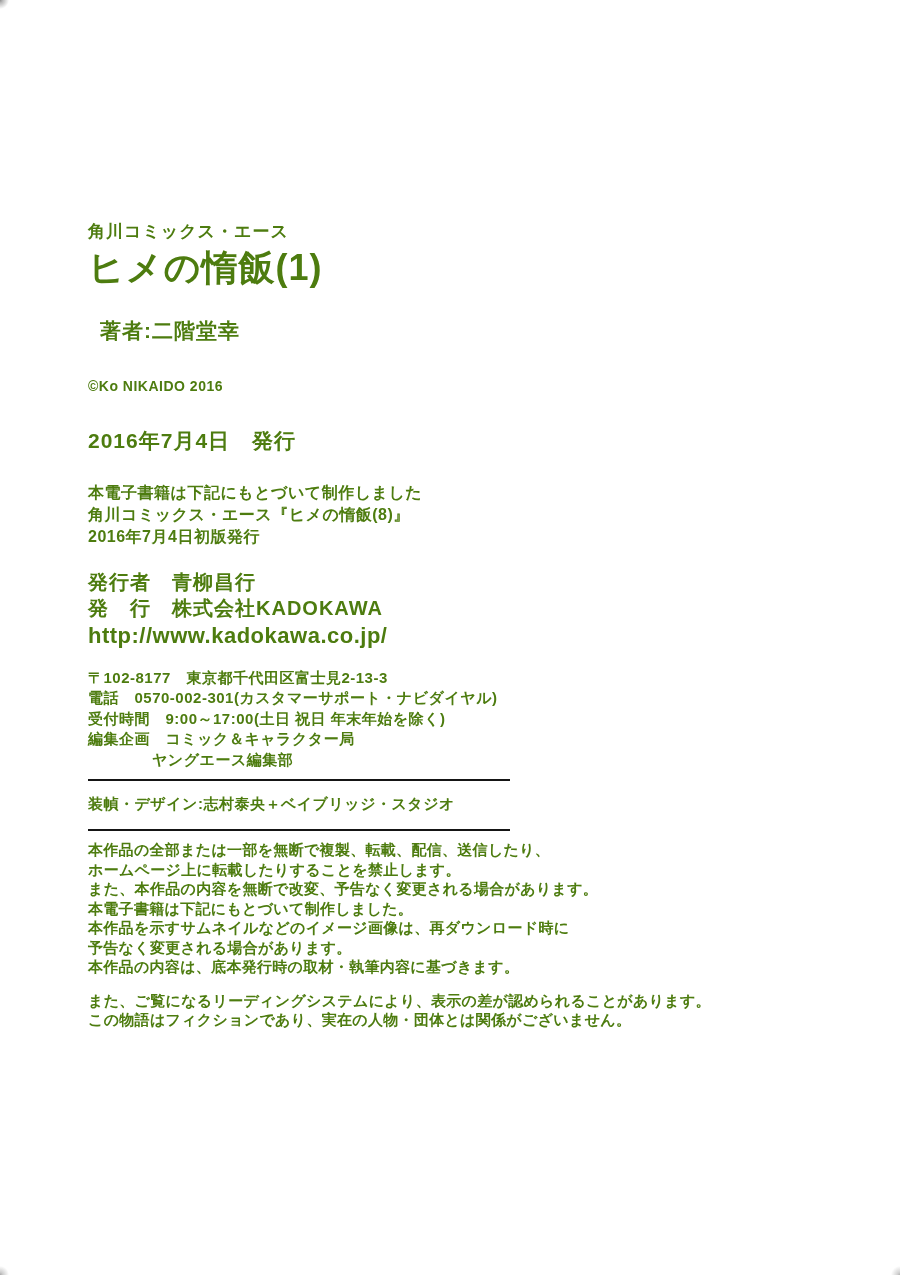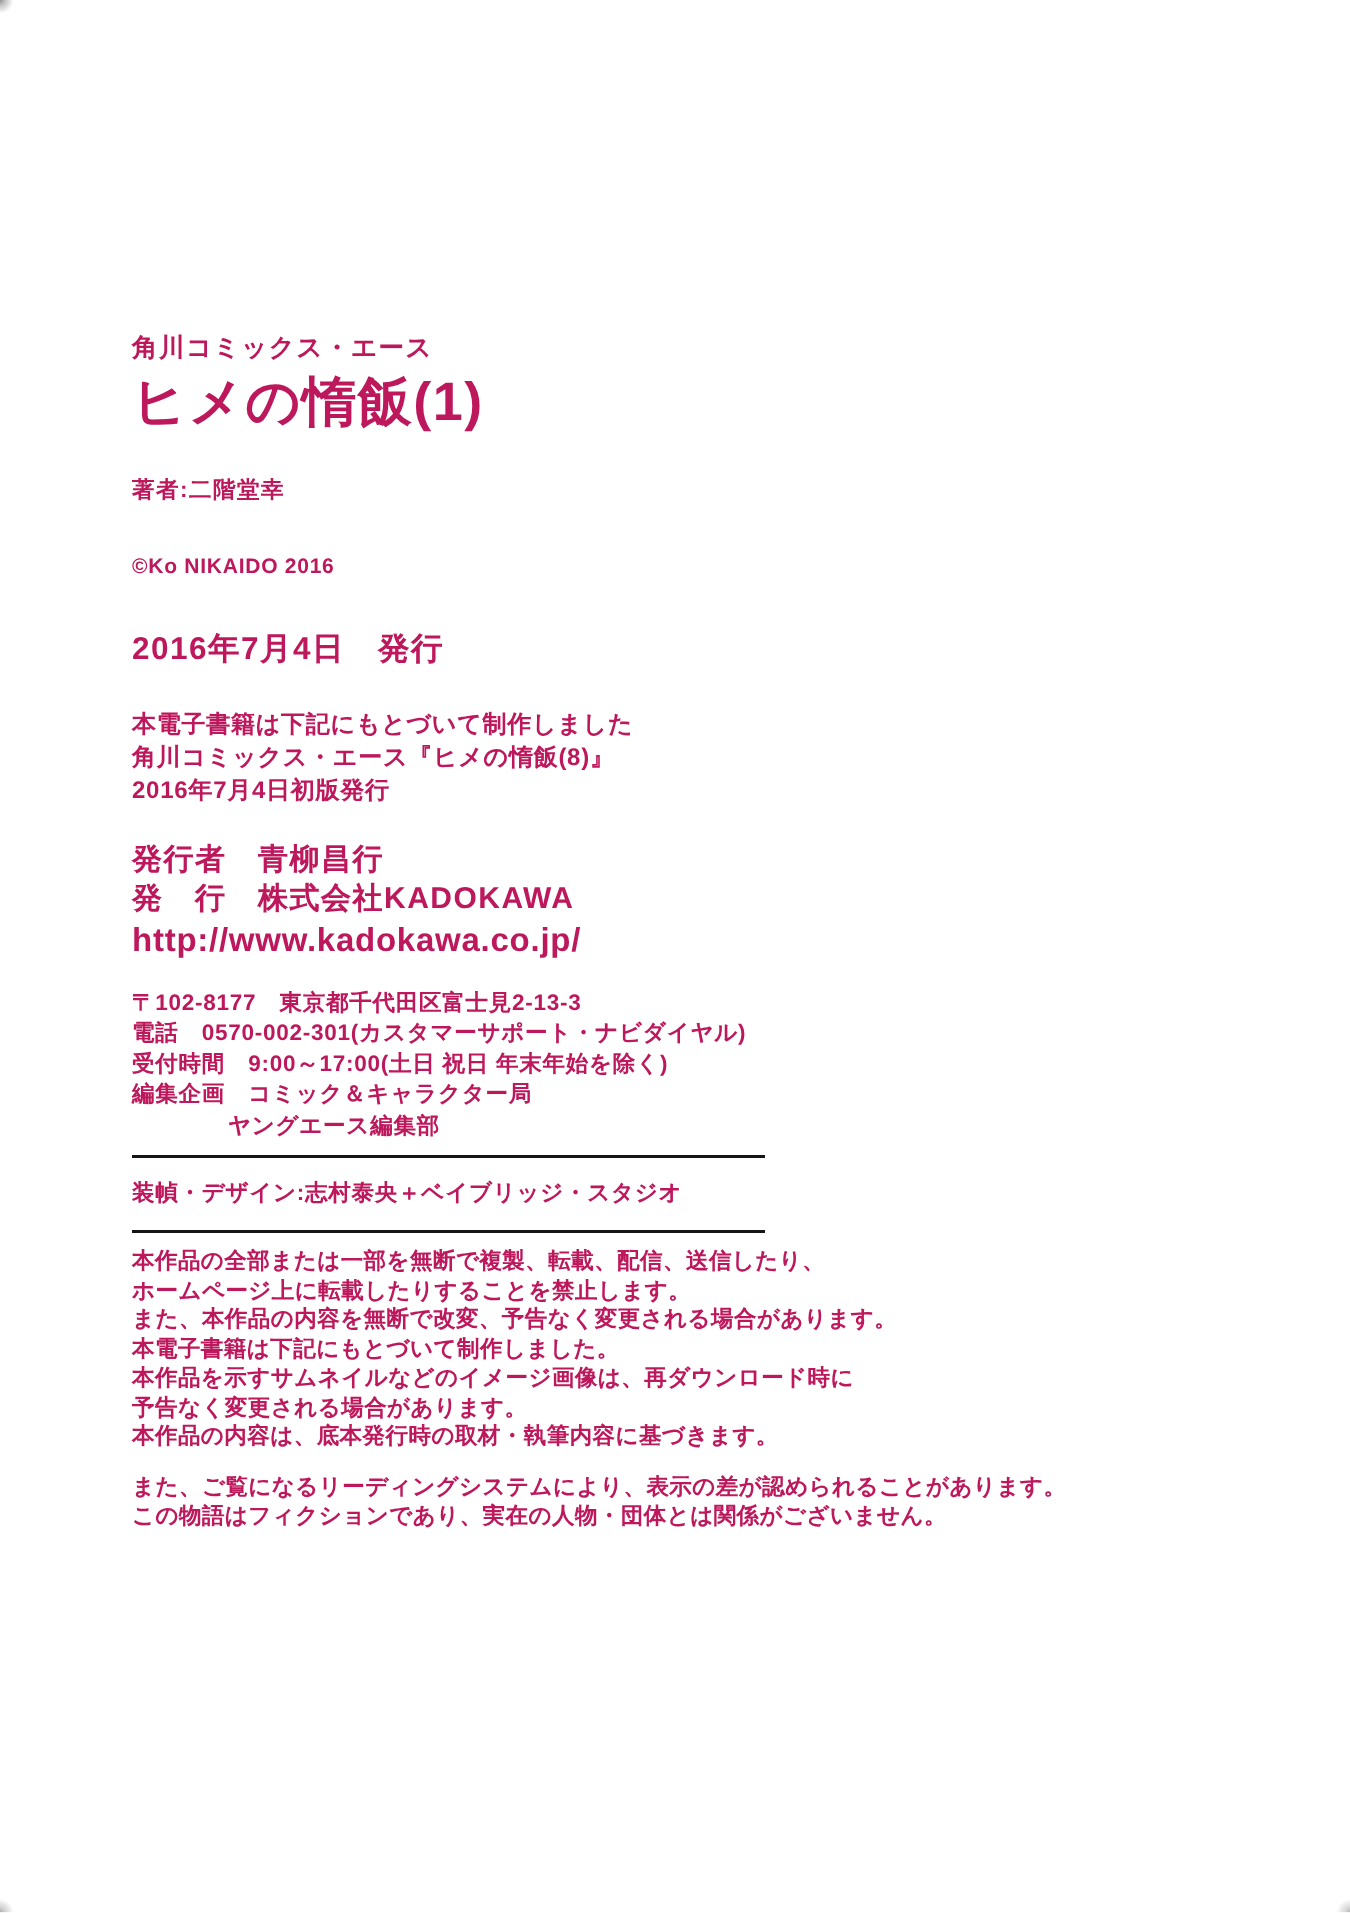--- a/index.html
+++ b/index.html
@@ -1,35 +1,35 @@
 <!DOCTYPE html>
 <html><head>
 <meta charset="utf-8">
 <style>
   html,body{margin:0;padding:0;background:#ffffff;}
   .page{
     position:relative;
     width:900px;height:1275px;
     background:#ffffff;
     overflow:hidden;
-    color:#be185d;
+    color:#4d7c0f;
     font-family:"Liberation Sans","DejaVu Sans",sans-serif;
     font-weight:700;
   }
   
   .speck{position:absolute;width:12px;height:12px;pointer-events:none;}
   .speck.tl{top:0;left:0;background:radial-gradient(circle at 0 0,#8f8f8f 0,#bdbdbd 3px,rgba(200,200,200,0) 9px);}
   .speck.bl{bottom:0;left:0;background:radial-gradient(circle at 0 100%,#a8a8a8 0,#cfcfcf 3px,rgba(210,210,210,0) 9px);}
   .speck.br{bottom:0;right:0;background:radial-gradient(circle at 100% 100%,#b5b5b5 0,#d5d5d5 3px,rgba(215,215,215,0) 9px);}
 
   .content{position:absolute;left:88px;top:0;width:730px;}
 
   .imprint-label{margin-top:220px;font-size:17px;letter-spacing:1px;}
   .book-title{margin-top:5px;font-size:36px;letter-spacing:1px;line-height:1.1;}
-  .author-line{margin-top:29px;font-size:15px;letter-spacing:1px;}
+  .author-line{margin-top:29px;font-size:21px;letter-spacing:1px;margin-left:12px;}
   .copyright-line{margin-top:33px;font-size:14px;letter-spacing:0.5px;}
   .issue-date{margin-top:33px;font-size:21px;letter-spacing:1px;}
 
   .ebook-notice{margin-top:27px;font-size:16px;line-height:22px;letter-spacing:0.5px;}
   .publisher-block{margin-top:21px;font-size:20px;line-height:26px;letter-spacing:1px;}
   .url-line{font-size:22px;letter-spacing:0.5px;margin-top:2px;}
 
   .contact-block{margin-top:19px;font-size:15px;line-height:20.5px;letter-spacing:0.5px;}
   .contact-line.indent{padding-left:64px;}
 

